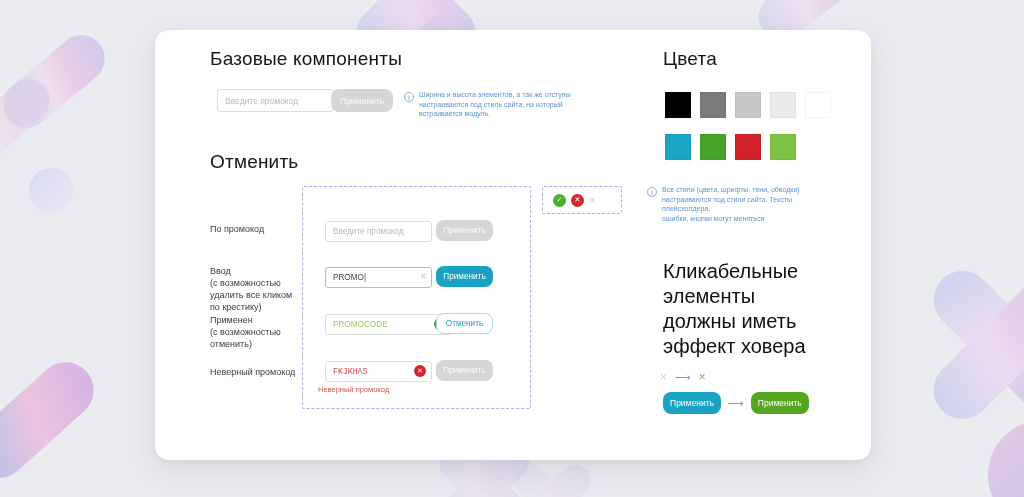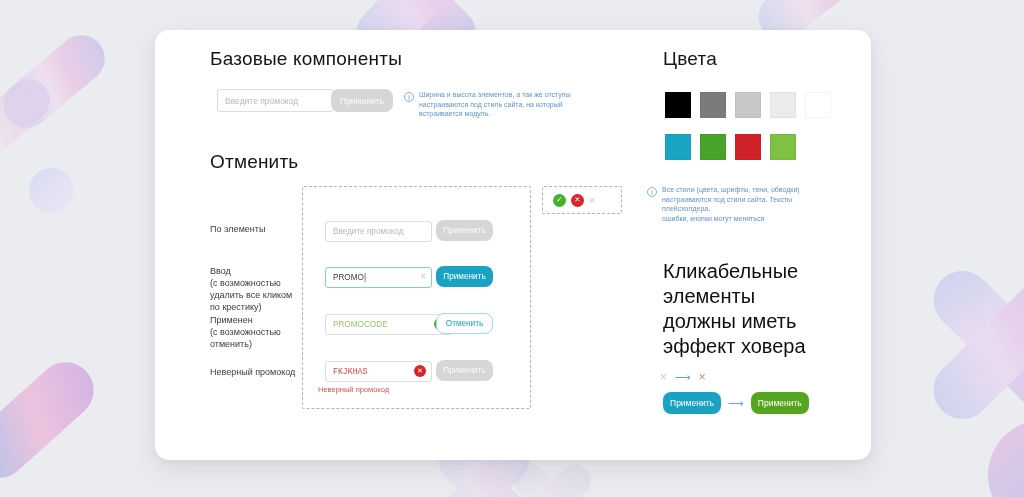--- a/index.html
+++ b/index.html
@@ -123,21 +123,21 @@
     <div class="abs h1" style="left:55px;top:120px;">Отменить</div>
 
     <div class="abs dashed" style="left:147px;top:156px;width:229px;height:223px;"></div>
 
     <div class="abs dashed" style="left:387px;top:156px;width:80px;height:28px;display:flex;align-items:center;gap:5px;padding-left:10px;">
       <span class="icon-circle ic-green ic-13">✓</span>
       <span class="icon-circle ic-red ic-13">✕</span>
       <span class="x-plain">×</span>
     </div>
 
-    <div class="abs label" style="left:55px;top:193px;width:100px;">По элементы</div>
+    <div class="abs label" style="left:55px;top:193px;width:100px;">По промокод</div>
     <div class="abs input-wrap" style="left:163px;top:190px;width:107px;height:21px;">
       <input class="text-input sm" type="text" placeholder="Введите промокод" style="">
     </div>
     <button class="abs btn btn-disabled sm" style="left:281px;top:190px;width:57px;">Применить</button>
 
     <div class="abs label" style="left:55px;top:235px;width:100px;">Ввод
 (с возможностью
 удалить все кликом
 по крестику)</div>
     <div class="abs input-wrap focus-teal" style="left:163px;top:236px;width:107px;height:21px;">

